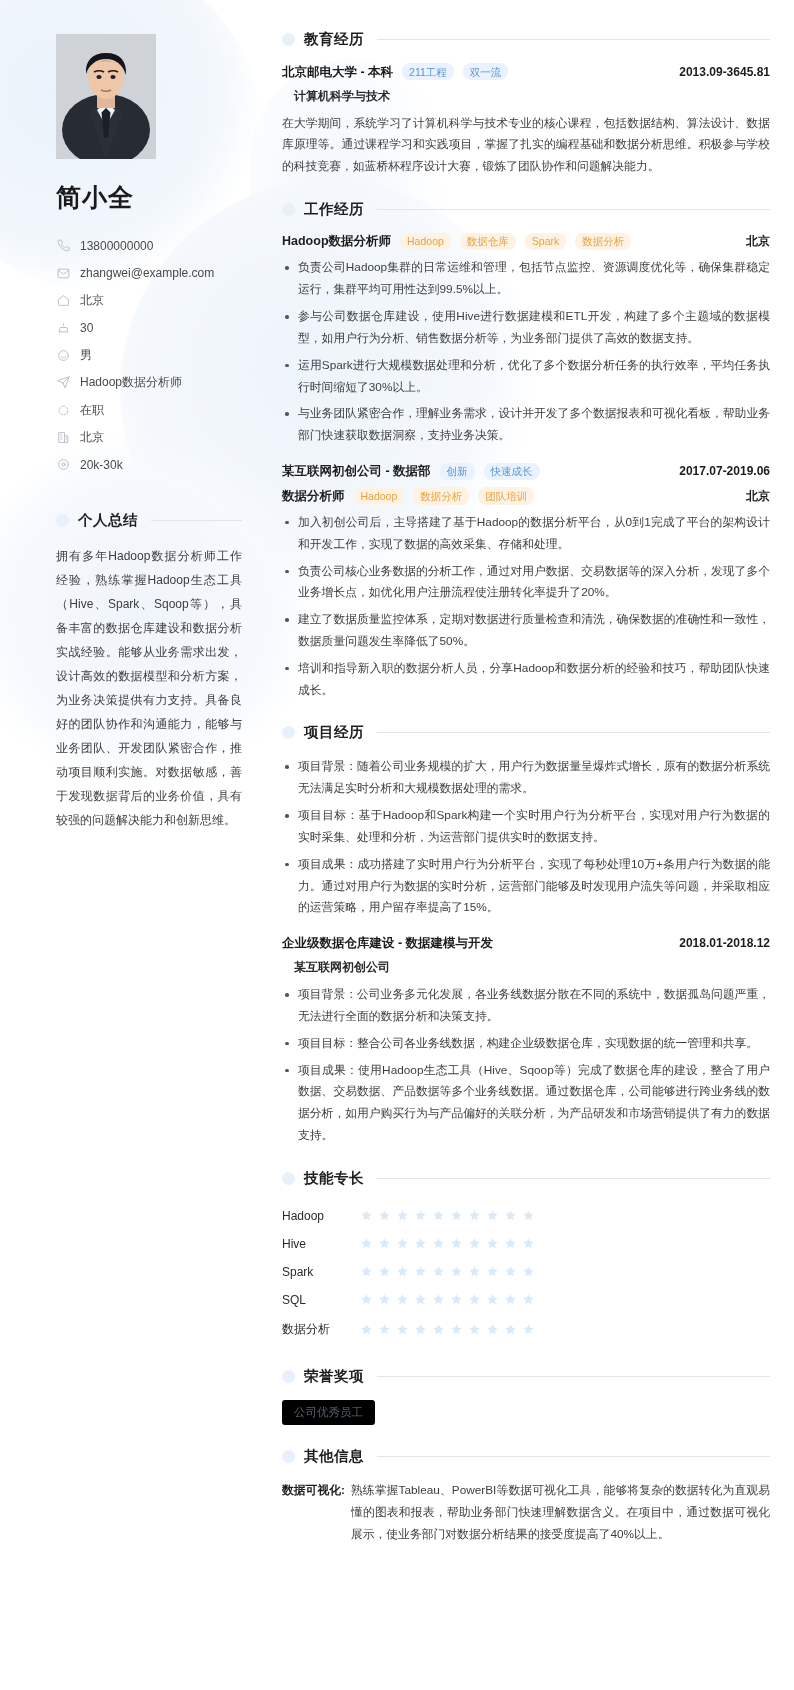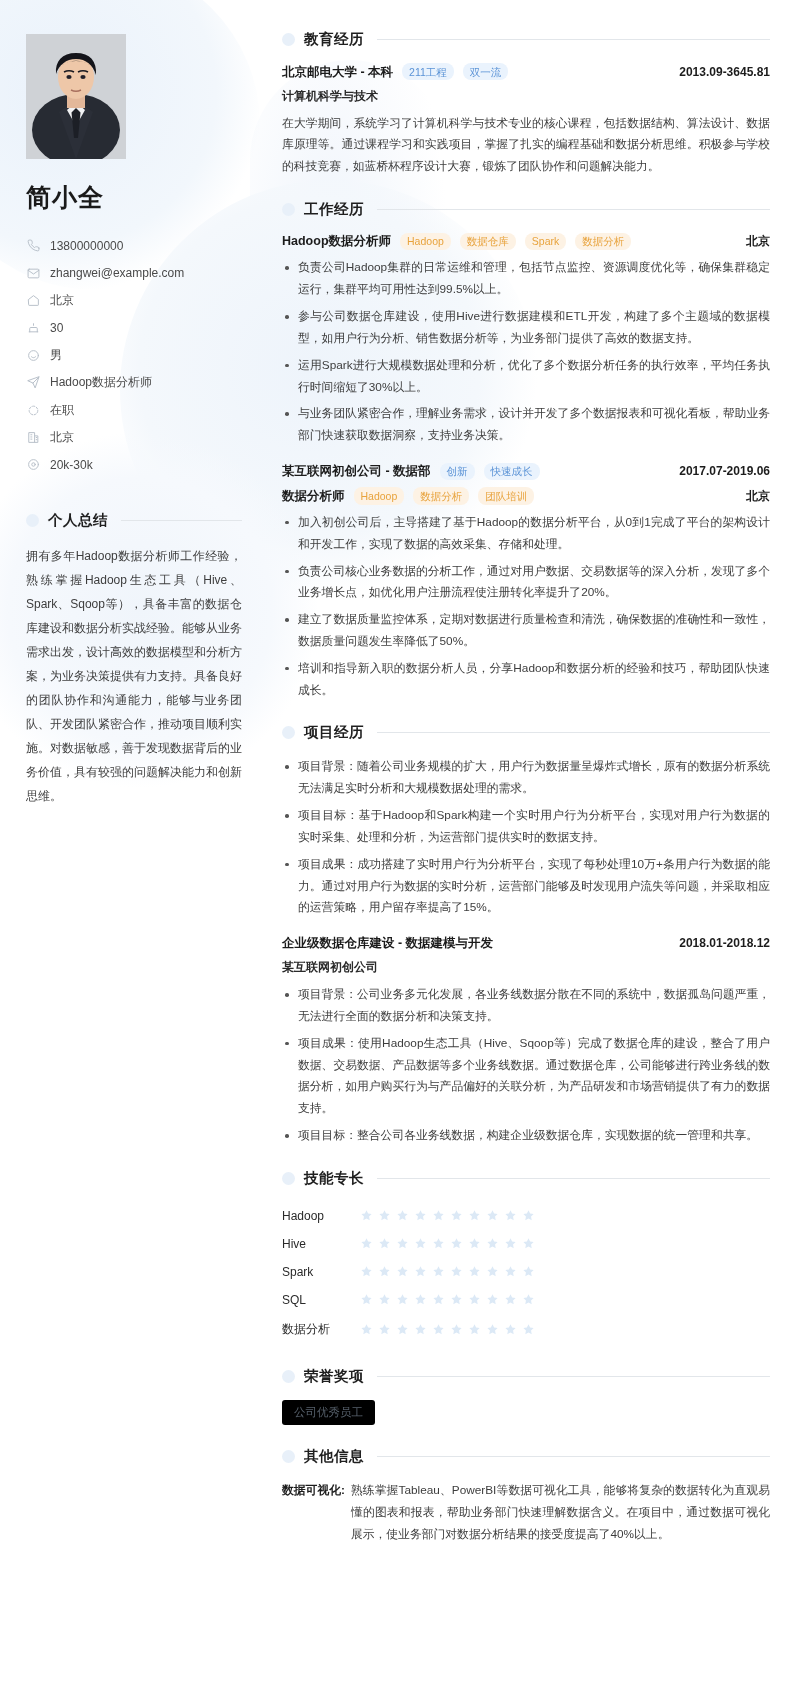--- a/index.html
+++ b/index.html
@@ -49,21 +49,21 @@
     position: relative;
     z-index: 2;
     display: flex;
     align-items: flex-start;
   }
 
   
   .left {
     width: 268px;
     flex: 0 0 268px;
-    padding: 34px 26px 0 26px;
+    padding: 34px 26px 0 56px;
   }
   .photo {
     width: 100px;
     height: 125px;
     background: #d6d8da;
     overflow: hidden;
     margin-bottom: 22px;
     position: relative;
   }
   .photo svg { display: block; width: 100%; height: 100%; }
@@ -184,20 +184,21 @@
   }
   .tag-blue { background: #eaf3fd; color: #5b93d6; }
   .tag-orange { background: #fdf2e4; color: #e8a33d; }
   .tag-grey { background: #000000; color: #56606b; font-size: 11.5px; padding: 6px 12px; border-radius: 3px; }
 
   .sub-line {
     font-size: 12px;
     font-weight: bold;
     color: #2a2a2a;
     margin-bottom: 8px;
+    margin-left: 12px;
   }
   .body-text {
     font-size: 11.8px;
     line-height: 1.85;
     color: #3d3d3d;
     text-align: justify;
   }
   ul.bullets { list-style: none; }
   ul.bullets li {
     position: relative;
@@ -483,22 +484,22 @@
         </div>
 
         <div class="entry">
           <div class="row-line">
             <span class="row-main">企业级数据仓库建设 - 数据建模与开发</span>
             <span class="row-right">2018.01-2018.12</span>
           </div>
           <div class="sub-line">某互联网初创公司</div>
           <ul class="bullets">
             <li>项目背景：公司业务多元化发展，各业务线数据分散在不同的系统中，数据孤岛问题严重，无法进行全面的数据分析和决策支持。</li>
+            <li>项目目标：整合公司各业务线数据，构建企业级数据仓库，实现数据的统一管理和共享。</li>
             <li>项目成果：使用Hadoop生态工具（Hive、Sqoop等）完成了数据仓库的建设，整合了用户数据、交易数据、产品数据等多个业务线数据。通过数据仓库，公司能够进行跨业务线的数据分析，如用户购买行为与产品偏好的关联分析，为产品研发和市场营销提供了有力的数据支持。</li>
-            <li>项目目标：整合公司各业务线数据，构建企业级数据仓库，实现数据的统一管理和共享。</li>
           </ul>
         </div>
       </section>
 
       <section class="r-section">
         <div class="r-head">
           <span class="sec-dot"></span>
           <span class="r-title">技能专长</span>
           <span class="sec-rule"></span>
         </div>

